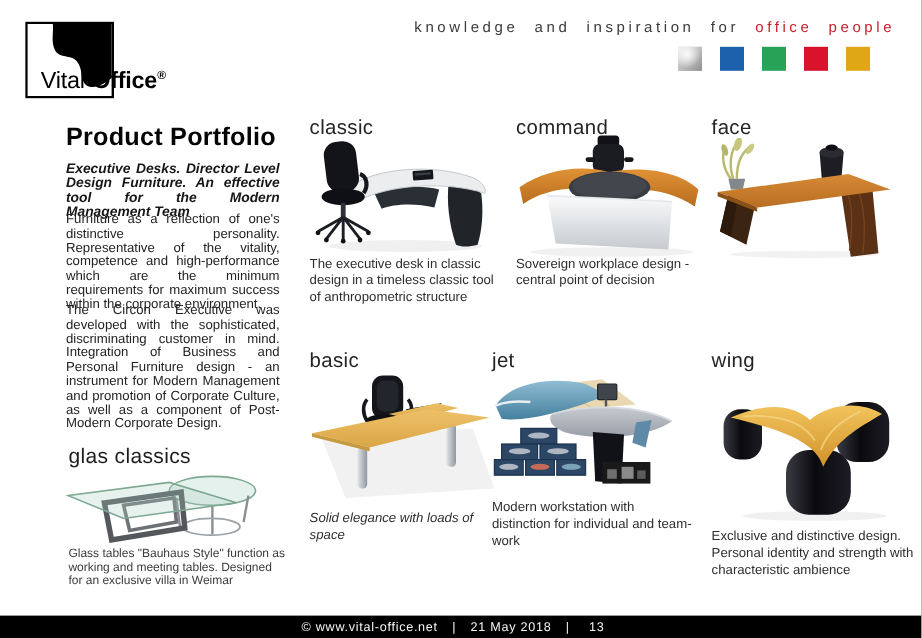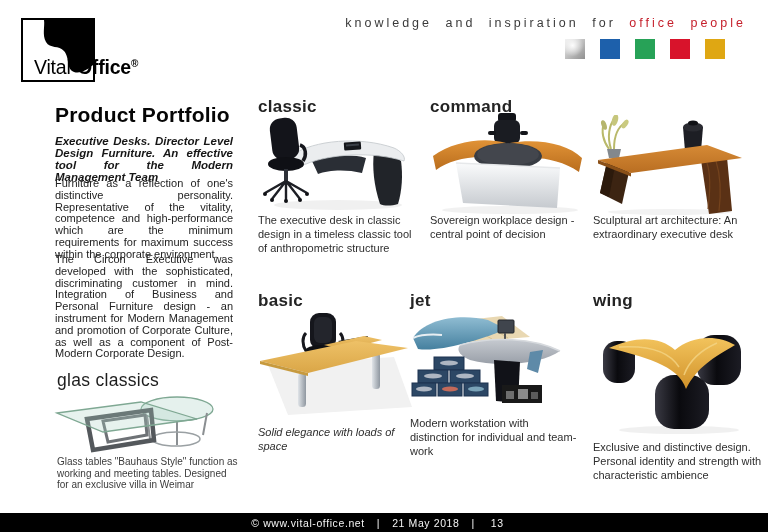--- a/index.html
+++ b/index.html
@@ -24,21 +24,21 @@
   .intro{position:absolute;left:55px;top:0;width:178px;}
   .intro-title{position:absolute;left:0;top:103px;width:200px;font-size:21px;font-weight:700;color:#050505;letter-spacing:.2px;}
   .intro-sub{position:absolute;left:0;top:135px;width:178px;font-size:11.5px;line-height:12px;font-weight:700;color:#161616;text-align:justify;font-style:italic;}
   .intro-p1{position:absolute;left:0;top:178px;width:178px;font-size:11px;line-height:11.8px;color:#232323;text-align:justify;}
   .intro-p2{position:absolute;left:0;top:254px;width:178px;font-size:11px;line-height:11.8px;color:#232323;text-align:justify;}
   .glas-title{position:absolute;left:2px;top:370px;font-size:17.5px;font-weight:400;color:#1d1d1d;letter-spacing:.3px;}
   .glas-img{position:absolute;left:-8px;top:391px;}
   .glas-caption{position:absolute;left:2px;top:456px;width:182px;font-size:10px;line-height:11.6px;color:#3c3c3c;}
   
   .product{position:absolute;}
-  .product h3{margin:0;font-size:17px;font-weight:700;color:#242424;letter-spacing:.3px;}
+  .product h3{margin:0;font-size:17px;font-weight:400;color:#242424;letter-spacing:.3px;}
   .product .caption{position:absolute;left:0;font-size:11px;line-height:13.8px;color:#2e2e2e;}
   .product .img{position:absolute;}
   .p-classic{left:258px;top:97px;width:160px;height:190px;}
   .p-command{left:430px;top:97px;width:160px;height:190px;}
   .p-face{left:593px;top:97px;width:172px;height:190px;}
   .p-basic{left:258px;top:291px;width:162px;height:220px;}
   .p-jet{left:410px;top:291px;width:168px;height:220px;}
   .p-wing{left:593px;top:291px;width:172px;height:220px;}
   .p-classic .caption,.p-command .caption,.p-face .caption{top:117px;}
   .p-basic .caption{top:135px;font-style:italic;}
@@ -152,20 +152,21 @@
         <ellipse cx="78" cy="45" rx="34" ry="13" fill="#383c43"></ellipse>
         <ellipse cx="78" cy="43.5" rx="31" ry="11" fill="#43464d"></ellipse>
         <path d="M26,52 L130,57 L127,97 L33,92 Z" fill="url(#cmdp)"></path>
         <path d="M26,52 L130,57" stroke="#e6e8ea" stroke-width="1.5"></path>
       </svg>
     </div>
     <div class="caption" style="width:158px">Sovereign workplace design - central point of decision</div>
   </div>
 
   <div class="product p-face">
+    <h3>face</h3>
     <div class="img">
       <svg width="150" height="100" viewBox="0 0 150 100">
         <defs>
           <linearGradient id="facew" x1="0" y1="0" x2="0" y2="1">
               <stop offset="0" stop-color="#d68a35"></stop>
               <stop offset="1" stop-color="#b96e22"></stop>
             </linearGradient>
         </defs>
         <ellipse cx="75" cy="97" rx="62" ry="3" fill="#f2f2f2"></ellipse>
         <path d="M16,34 C12,22 14,10 20,3 M19,34 C19,20 24,11 31,7 M14,34 C8,26 6,16 9,8" stroke="#b9b96b" stroke-width="2" fill="none"></path>
@@ -178,21 +179,20 @@
         <ellipse cx="98" cy="12" rx="10" ry="4.5" fill="#2a2b31"></ellipse>
         <ellipse cx="98" cy="8" rx="5" ry="2.5" fill="#101115"></ellipse>
         <path d="M106,45 L132,42 L137,96 L114,99 Z" fill="#5a3115"></path>
         <path d="M112,48 C116,60 115,78 113,94 M121,46 C126,62 126,80 124,96" stroke="#74431d" stroke-width="1.2" fill="none"></path>
         <path d="M12,47 L34,57 L27,89 L5,78 Z" fill="#3c2412"></path>
         <path d="M12,47 L20,51 L14,82 L5,78 Z" fill="#2c1a0c"></path>
         <path d="M3,45 L112,30 L147,43 L36,58 Z" fill="url(#facew)"></path>
         <path d="M3,45 L36,58 L36,61.5 L3,48.5 Z" fill="#8a5018"></path>
       </svg>
     </div>
-    <div class="caption" style="width:170px">Sculptural art architecture: An extraordinary executive desk</div>
   </div>
 
   <div class="product p-basic">
     <h3>basic</h3>
     <div class="img">
       <svg width="170" height="112" viewBox="0 0 170 112">
         <defs>
           <linearGradient id="basw" x1="0" y1="0" x2="0" y2="1">
               <stop offset="0" stop-color="#eec167"></stop>
               <stop offset="1" stop-color="#daa647"></stop>

